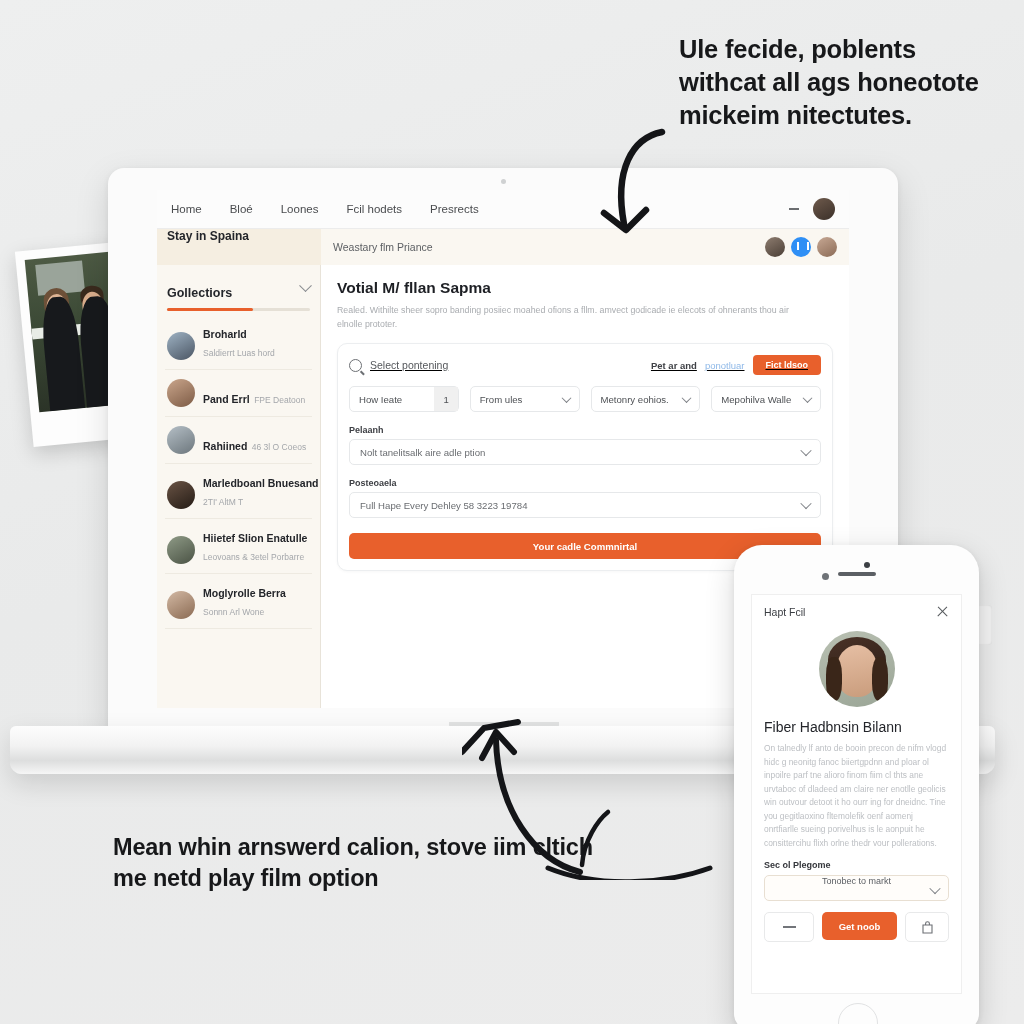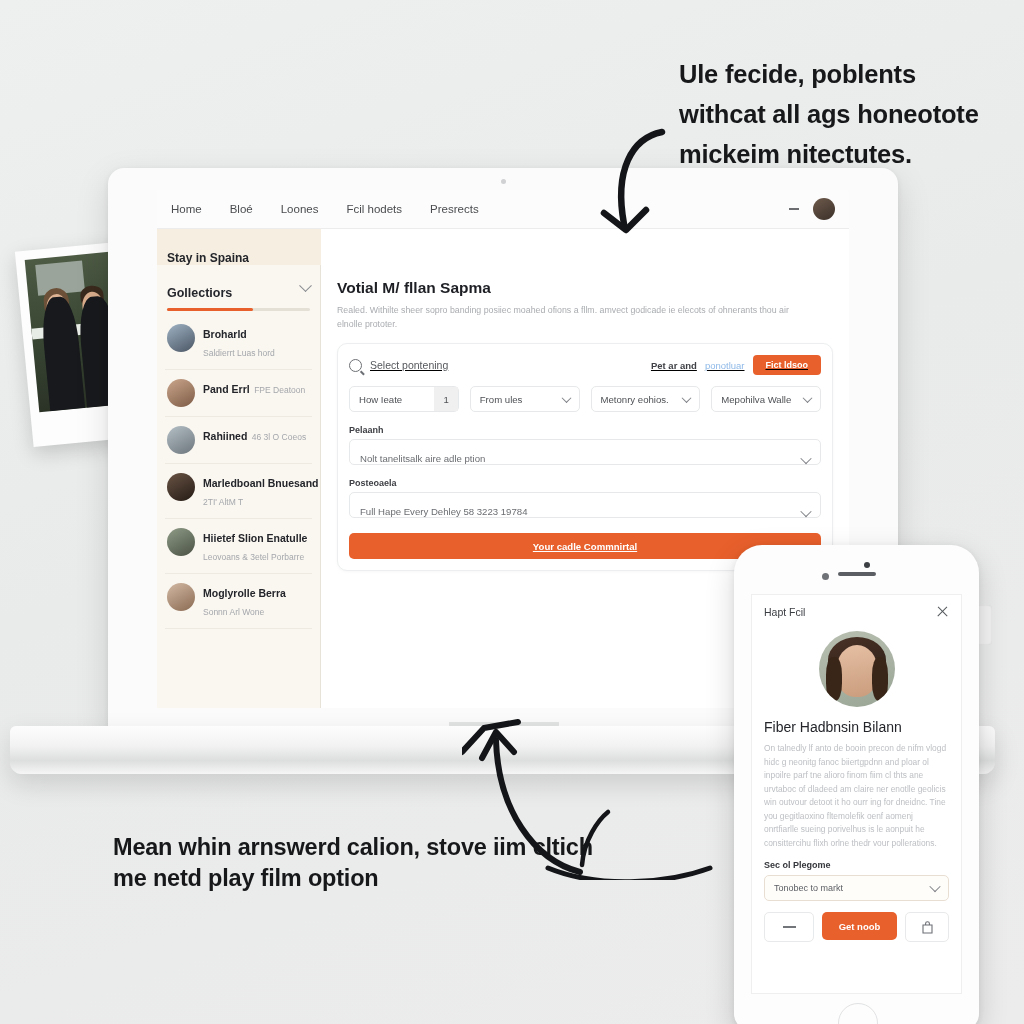--- a/index.html
+++ b/index.html
@@ -6,21 +6,21 @@
   body{
     width:1024px;height:1024px;overflow:hidden;
     font-family:"Liberation Sans", sans-serif;
     background:#eceded;
     position:relative;
   }
   .scene{position:absolute;inset:0;background:linear-gradient(160deg,#eeefef 0%,#e9eaea 45%,#ececec 100%);}
 
   
   .anno{position:absolute;font-weight:bold;color:#17181a;letter-spacing:-.2px;}
-  #anno-top{left:679px;top:54px;width:330px;font-size:25.5px;line-height:40px;}
+  #anno-top{left:679px;top:33px;width:330px;font-size:25.5px;line-height:33px;}
   #anno-bottom{left:113px;top:832px;width:480px;font-size:23.5px;line-height:31px;}
   .arrow{position:absolute;pointer-events:none;}
   #arrow-top{left:588px;top:128px;width:120px;height:116px;}
   #arrow-bottom{left:462px;top:710px;width:256px;height:170px;}
 
   
   .laptop{position:absolute;left:108px;top:168px;width:790px;height:565px;}
   .lid{position:absolute;inset:0;background:#fbfbfb;border-radius:16px 16px 6px 6px;
        box-shadow:0 12px 34px rgba(0,0,0,.13), 0 2px 6px rgba(0,0,0,.07);}
   .cam{position:absolute;left:50%;top:11px;width:5px;height:5px;margin-left:-2.5px;border-radius:50%;background:#cfd1d2;}
@@ -42,35 +42,35 @@
   .av-20{width:20px;height:20px;}
   .av-dark{background:linear-gradient(150deg,#6e5a4c,#3b3029);}
   .av-blue{background:#2f8ff5;position:relative;}
   .av-blue::after{content:"";position:absolute;left:6px;top:5px;width:8px;height:8px;
       border-left:2px solid #fff;border-right:2px solid #fff;transform:skewX(0);}
   .av-p1{background:linear-gradient(150deg,#8e7d70,#4a3e35);}
   .av-p2{background:linear-gradient(150deg,#c7a894,#8b6b56);}
 
   
   .subbar{height:36px;display:flex;align-items:center;}
-  .sub-left{width:164px;height:100%;display:flex;align-items:flex-end;padding-left:10px;background:#f5eee1;box-sizing:border-box;}
+  .sub-left{width:164px;height:100%;display:flex;align-items:flex-start;padding-left:10px;background:#f5eee1;box-sizing:border-box;}
   .sub-left span{font-size:12px;font-weight:bold;color:#23252a;}
   .sub-right{flex:1;height:100%;display:flex;align-items:center;padding:0 12px;background:#faf7f1;box-sizing:border-box;}
   .sub-right .bc{font-size:10.5px;color:#5d6064;}
   .sub-avs{margin-left:auto;display:flex;gap:6px;align-items:center;}
 
   
   .body-split{display:flex;height:444px;}
   .sidebar{width:164px;background:#faf7f1;border-right:1px solid #e8e3d9;box-sizing:border-box;padding:0 8px;}
   .side-head{display:flex;align-items:center;padding:12px 2px 6px;}
   .side-head .t{font-size:12.5px;font-weight:bold;color:#24262b;margin-top:9px;}
   .chev{margin-left:auto;width:8px;height:8px;border-right:1.6px solid #8a8d91;border-bottom:1.6px solid #8a8d91;transform:rotate(45deg) translate(-2px,-2px);}
   .progress{height:3px;background:#e5e0d6;border-radius:2px;margin:2px 2px 4px;}
   .progress i{display:block;height:100%;width:60%;background:#e8602c;border-radius:2px;}
-  .list-item{display:flex;align-items:flex-start;gap:8px;padding:9px 2px;border-bottom:1px solid #eeeae1;}
+  .list-item{display:flex;align-items:flex-end;gap:8px;padding:9px 2px;border-bottom:1px solid #eeeae1;}
   .li-av{width:28px;height:28px;border-radius:50%;flex:0 0 28px;}
   .li-tx{min-width:0;}
   .li-n{font-size:10.5px;font-weight:bold;color:#23252a;white-space:nowrap;overflow:hidden;text-overflow:ellipsis;}
   .li-s{font-size:8.5px;color:#a4a7ab;margin-top:2px;white-space:nowrap;overflow:hidden;text-overflow:ellipsis;}
 
   .main{flex:1;background:#ffffff;padding:14px 16px;box-sizing:border-box;}
   .m-title{font-size:15.5px;font-weight:bold;color:#1d1f24;}
   .m-desc{font-size:8.8px;color:#a9acb0;line-height:14px;margin-top:6px;max-width:470px;}
 
   .card{margin-top:12px;border:1px solid #eceef0;border-radius:10px;padding:11px;background:#fff;
@@ -84,25 +84,25 @@
   .s-link{font-size:9.5px;color:#8fb9e8;}
   .pill-btn{background:#e8602c;color:#fff;font-size:9px;font-weight:bold;border:none;border-radius:4px;padding:5px 13px;}
 
   .pills{display:flex;gap:11px;margin-top:11px;}
   .pill{flex:1;height:26px;border:1px solid #e6e8ea;border-radius:5px;display:flex;align-items:center;
         padding:0 9px;font-size:9.6px;color:#4e5155;box-sizing:border-box;background:#fff;}
   .pill .qty{margin-left:auto;background:#f0f0f0;height:100%;display:flex;align-items:center;padding:0 9px;margin-right:-9px;font-size:9.6px;color:#4e5155;}
   .pill .dn{margin-left:auto;width:6px;height:6px;border-right:1.4px solid #7f8287;border-bottom:1.4px solid #7f8287;transform:rotate(45deg) translate(-1px,-1px);}
 
   .fld-lbl{font-size:9px;font-weight:bold;color:#3d3f44;margin:13px 0 4px;}
-  .fld{height:26px;border:1px solid #e6e8ea;border-radius:5px;display:flex;align-items:flex-end;padding:0 10px;
+  .fld{height:26px;border:1px solid #e6e8ea;border-radius:5px;display:flex;align-items:center;padding:0 10px;
        font-size:9.6px;color:#6a6d71;box-sizing:border-box;background:#fff;}
   .fld .dn{margin-left:auto;width:7px;height:7px;border-right:1.4px solid #7f8287;border-bottom:1.4px solid #7f8287;transform:rotate(45deg) translate(-1px,-1px);}
   .cta{margin-top:15px;height:26px;background:#e8602c;border:none;border-radius:5px;color:#fff;
-       font-size:9.6px;font-weight:bold;width:100%;text-decoration:underline;}
+       font-size:9.6px;font-weight:bold;width:100%;}
 
   
   .phone{position:absolute;left:734px;top:545px;width:245px;height:485px;
          background:#fdfdfd;border-radius:28px 28px 16px 16px;
          box-shadow:0 10px 30px rgba(0,0,0,.16), 0 2px 7px rgba(0,0,0,.08);}
   .ph-cam{position:absolute;left:822px;top:573px;width:7px;height:7px;border-radius:50%;background:#6f7378;}
   .ph-dot{position:absolute;left:864px;top:562px;width:6px;height:6px;border-radius:50%;background:#3c3f44;}
   .ph-spk{position:absolute;left:838px;top:572px;width:38px;height:4px;border-radius:2px;background:#5b5f64;}
   .ph-home{position:absolute;left:838px;top:1003px;width:38px;height:38px;border-radius:50%;border:1.5px solid #e1e2e3;}
   .ph-screen{position:absolute;left:751px;top:594px;width:211px;height:400px;background:#fff;overflow:hidden;
@@ -117,21 +117,21 @@
   .ph-avatar .face{position:absolute;left:17px;top:14px;width:42px;height:52px;border-radius:50% 50% 45% 45%;
              background:linear-gradient(170deg,#e6bfa4,#c99c7c);}
   .ph-avatar .hair{position:absolute;left:9px;top:6px;width:58px;height:46px;border-radius:50% 50% 30% 30%;
              background:linear-gradient(160deg,#4a3227,#2d1e17);}
   .ph-avatar .hair2{position:absolute;left:7px;top:26px;width:16px;height:44px;border-radius:40%;background:#3a2619;}
   .ph-avatar .hair3{position:absolute;right:7px;top:26px;width:16px;height:44px;border-radius:40%;background:#3a2619;}
   .ph-name{font-size:14px;color:#23252a;padding:12px 12px 0;}
   .ph-body{font-size:8.4px;color:#bcbfc3;line-height:13.5px;padding:7px 12px 0;}
   .ph-sel-lbl{font-size:9px;font-weight:bold;color:#34363b;padding:10px 12px 0;}
   .ph-sel{margin:5px 12px 0;height:26px;border:1px solid #e8dfd2;border-radius:5px;display:flex;align-items:center;
-          padding:0 9px;font-size:9px;color:#5b5e63;box-sizing:border-box;background:#fffdfa;}
+          padding:0 9px;font-size:9px;color:#5b5e63;box-sizing:border-box;background:#fffdfa;flex-direction:column;}
   .ph-sel .dn{margin-left:auto;width:7px;height:7px;border-right:1.4px solid #7f8287;border-bottom:1.4px solid #7f8287;transform:rotate(45deg) translate(-1px,-1px);}
   .ph-actions{display:flex;gap:8px;margin:11px 12px 0;}
   .ph-minus{width:48px;height:28px;border:1px solid #e8e9ea;border-radius:5px;display:flex;align-items:center;justify-content:center;background:#fff;}
   .ph-minus i{width:13px;height:1.6px;background:#72757a;display:block;}
   .ph-get{flex:1;height:28px;background:#e8602c;border:none;border-radius:5px;color:#fff;font-size:9.5px;font-weight:bold;}
   .ph-bag{width:42px;height:28px;border:1px solid #e8e9ea;border-radius:5px;display:flex;align-items:center;justify-content:center;background:#fff;}
 
   
   .polaroid{position:absolute;left:24px;top:246px;width:113px;height:196px;background:#fdfdfd;
             transform:rotate(-5.5deg);box-shadow:0 7px 20px rgba(0,0,0,.17);padding:9px 9px 34px;box-sizing:border-box;}
@@ -179,20 +179,28 @@
       </div>
       <div class="chrome-right">
         <span class="minimize"></span>
         <span class="av av-22 av-dark"></span>
       </div>
     </div>
 
     <div class="subbar">
       <div class="sub-left">
         <span>Stay in Spaina</span>
+      </div>
+      <div class="sub-right">
+        <span class="bc">Weastary flm Priance</span>
+        <span class="sub-avs">
+          <span class="av av-20 av-p1"></span>
+          <span class="av av-20 av-blue"></span>
+          <span class="av av-20 av-p2"></span>
+        </span>
       </div>
     </div>
 
     <div class="body-split">
 
       <div class="sidebar">
         <div class="side-head">
           <span class="t">Gollectiors</span>
           <span class="chev"></span>
         </div>

